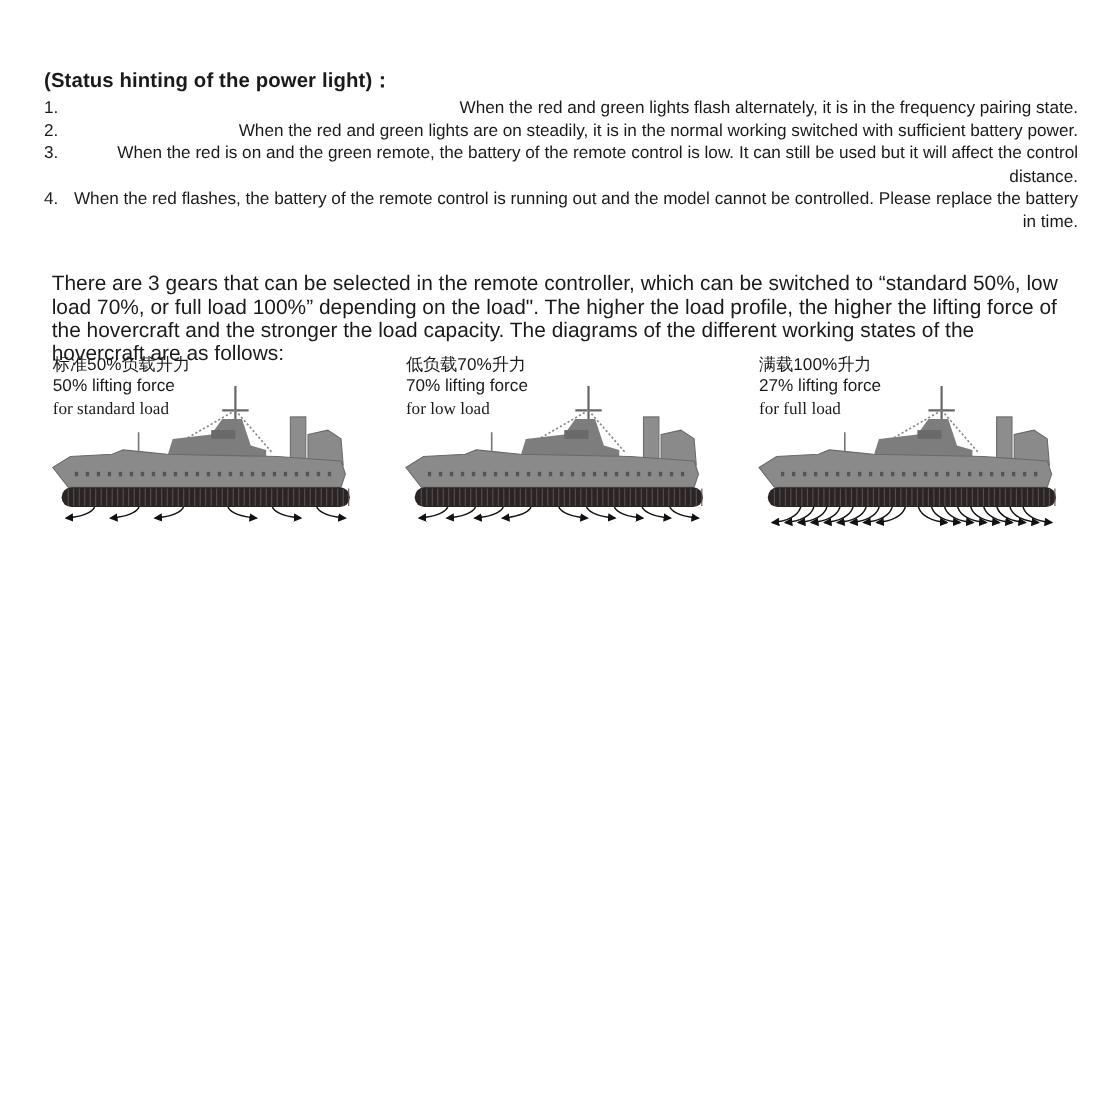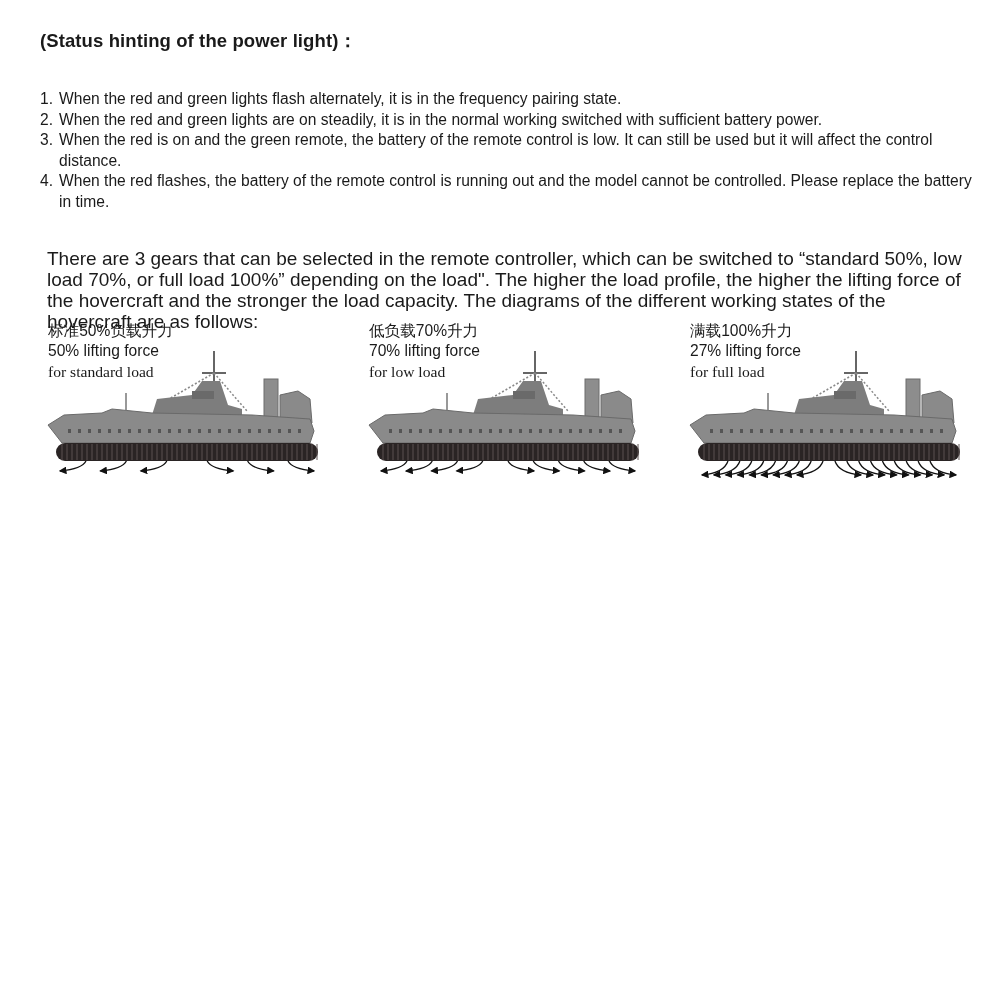--- a/index.html
+++ b/index.html
@@ -2,27 +2,27 @@
 <html><head>
   <meta charset="utf-8">
   <style>
     html, body { margin: 0; padding: 0; background: #ffffff; }
     body {
       width: 1000px; height: 1000px; position: relative; overflow: hidden;
       font-family: "Liberation Sans", "DejaVu Sans", sans-serif;
       color: #1a1a1a;
     }
     .title {
-      position: absolute; left: 40px; top: 28px;
+      position: absolute; left: 40px; top: 60px;
       font-size: 18.5px; font-weight: bold; letter-spacing: 0.1px;
     }
     .status-list { position: absolute; left: 40px; top: 89px; width: 940px; margin: 0; padding: 0; list-style: none; }
     .status-item { font-size: 15.6px; line-height: 20.5px; display: flex; }
     .status-num { width: 19px; flex: none; }
-    .status-text { flex: 1; }
+    .status-text { flex: 1; text-align: right; }
     .intro {
       position: absolute; left: 47px; top: 248px; width: 920px;
       font-size: 19px; line-height: 21px; margin: 0;
     }
     .panel { position: absolute; top: 318px; width: 290px; height: 170px; }
     .panel-cn, .panel-en1, .panel-en2 { position: absolute; left: 6px; font-size: 15.6px; white-space: nowrap; }
     .panel-cn { top: 3px; }
     .panel-en1 { top: 24px; text-align: center; }
     .panel-en2 { top: 45px; font-family: Liberation Serif, serif; }
     .craft { position: absolute; left: 0; top: 25px; width: 290px; height: 140px; }

